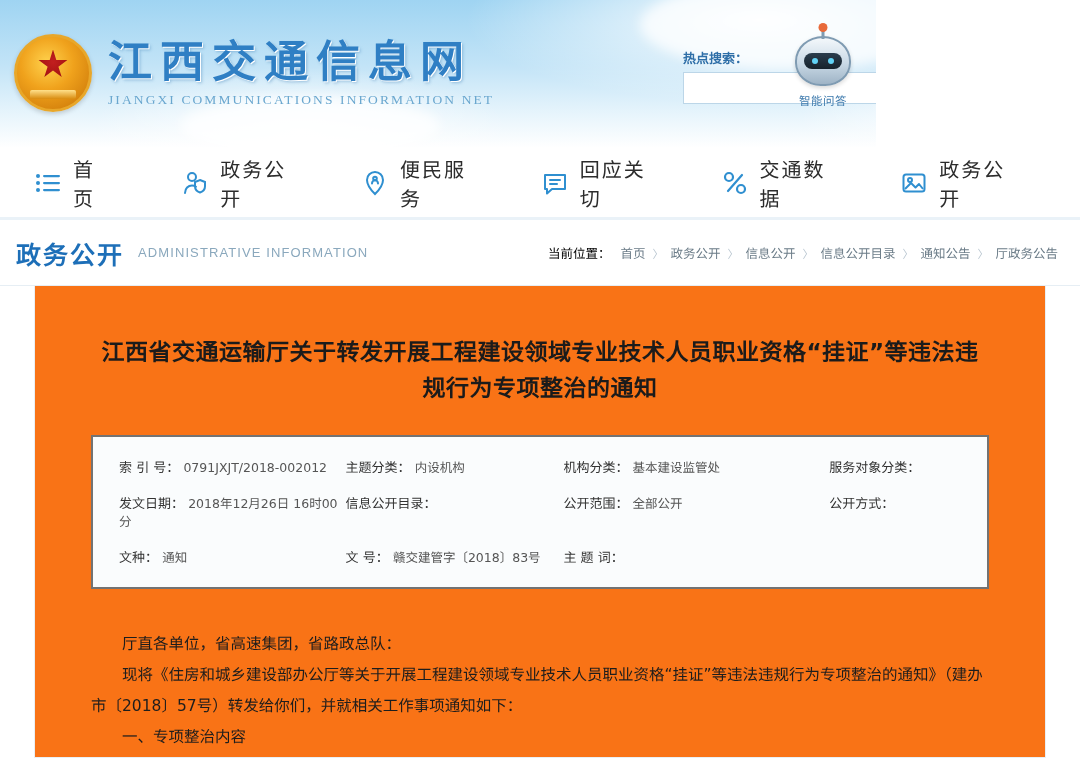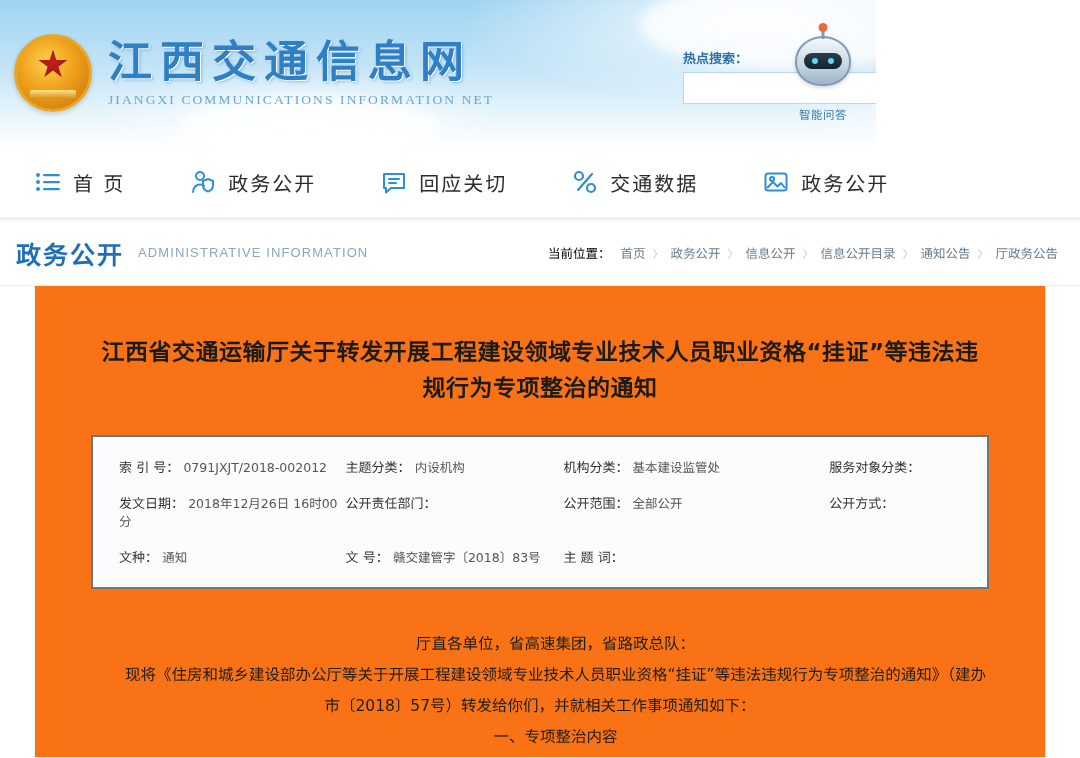--- a/index.html
+++ b/index.html
@@ -167,39 +167,40 @@
   }
   .robot-antenna::after {
     content:"";
     position: absolute;
     left: -3px; top: -6px;
     width: 9px; height: 9px;
     border-radius: 50%;
     background: #e86a3a;
   }
   .robot-label {
-    margin-top: 20px;
+    margin-top: 6px;
     font-size: 11.5px;
     color: #3d7aad;
     letter-spacing: 0.5px;
     font-family: "DejaVu Sans", sans-serif;
   }
 
   
   .nav {
     width: 1080px;
     height: 72px;
     background: #ffffff;
     border-bottom: 3px solid #eaf2f8;
     display: flex;
     align-items: center;
     padding-left: 34px;
   }
   .nav-item {
     display: flex;
+    align-items: center;
     margin-right: 64px;
     cursor: pointer;
     text-decoration: none;
   }
   .nav-icon {
     width: 28px; height: 28px;
     margin-right: 11px;
     color: #2f8fd0;
     flex: 0 0 auto;
   }
@@ -293,21 +294,21 @@
   .c4 { width: 150px; margin-left: 48px; }
 
   .doc-content {
     margin-top: 40px;
     font-size: 15.5px;
     color: #1d1d1d;
     line-height: 2.0;
     font-family: "DejaVu Sans", sans-serif;
   }
   .doc-content p { margin: 0; }
-  .indent { text-indent: 2em; text-align: center; }
+  .indent { text-indent: 2em; }
 </style>
 </head>
 <body>
 
 <div class="banner">
   <div class="cloud" style="left:640px; top:-20px; width:300px; height:90px;"></div>
   <div class="cloud" style="left:180px; top:96px; width:260px; height:60px;"></div>
   <div class="cloud" style="left:880px; top:70px; width:220px; height:70px;"></div>
 
   <div class="logo-wrap">
@@ -359,20 +360,28 @@
 
   <a class="nav-item" href="#">
     <svg class="nav-icon" viewBox="0 0 28 28" fill="none" stroke="#2f8fd0" stroke-width="2">
       <circle cx="11" cy="8" r="4"></circle>
       <path d="M4 24c0-4.5 3.2-7.5 7-7.5 1.5 0 2.9.45 4 1.25" stroke-linecap="round"></path>
       <path d="M19 11l5 2v4.2c0 3.1-2.2 5.4-5 6.3-2.8-.9-5-3.2-5-6.3V13l5-2z"></path>
     </svg>
     <span class="nav-text">政务公开</span>
   </a>
 
+  <a class="nav-item" href="#">
+    <svg class="nav-icon" viewBox="0 0 28 28" fill="none" stroke="#2f8fd0" stroke-width="2">
+      <path d="M14 3c-4.4 0-8 3.5-8 7.9C6 17 14 25 14 25s8-8 8-14.1C22 6.5 18.4 3 14 3z"></path>
+      <path d="M11 14.5c0-1.8 1.4-3.2 3-3.2s3 1.4 3 3.2" stroke-linecap="round"></path>
+      <circle cx="14" cy="9.5" r="1.8"></circle>
+    </svg>
+    <span class="nav-text">便民服务</span>
+  </a>
 
   <a class="nav-item" href="#">
     <svg class="nav-icon" viewBox="0 0 28 28" fill="none" stroke="#2f8fd0" stroke-width="2">
       <path d="M4 6h20v14H11l-5 4.5V20H4z" stroke-linejoin="round"></path>
       <line x1="9" y1="11" x2="19" y2="11" stroke-linecap="round"></line>
       <line x1="9" y1="15" x2="16" y2="15" stroke-linecap="round"></line>
     </svg>
     <span class="nav-text">回应关切</span>
   </a>
 
@@ -440,21 +449,21 @@
         <span class="v"></span>
       </div>
     </div>
 
     <div class="meta-row">
       <div class="meta-cell c1">
         <span class="k">发文日期：</span>
         <span class="v">2018年12月26日 16时00分</span>
       </div>
       <div class="meta-cell c2">
-        <span class="k">公开责任部门：</span>
+        <span class="k">信息公开目录：</span>
         <span class="v"></span>
       </div>
       <div class="meta-cell c3">
         <span class="k">公开范围：</span>
         <span class="v">全部公开</span>
       </div>
       <div class="meta-cell c4">
         <span class="k">公开方式：</span>
         <span class="v"></span>
       </div>

